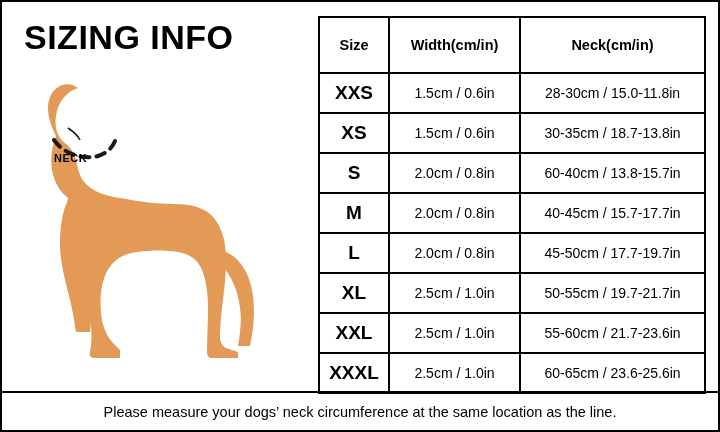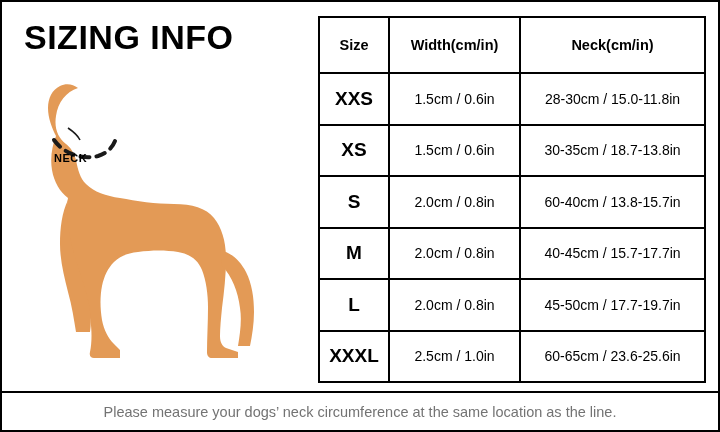--- a/index.html
+++ b/index.html
@@ -60,21 +60,21 @@
   #footer-note {
     position: absolute;
     left: 0;
     top: 389px;
     width: 716px;
     height: 39px;
     display: flex;
     align-items: center;
     justify-content: center;
     font-size: 14.5px;
-    color: #737373;
+    color: #000000;
     border-top: 2px solid #000;
     box-sizing: border-box;
   }
   
   #size-table-wrap {
     position: absolute;
     left: 316px;
     top: 14px;
     width: 386px;
     height: 367px;
@@ -218,20 +218,30 @@
           <td class="col-size">M</td>
           <td class="col-width">2.0cm / 0.8in</td>
           <td class="col-neck">40-45cm / 15.7-17.7in</td>
         </tr>
         <tr class="data-row">
           <td class="col-size">L</td>
           <td class="col-width">2.0cm / 0.8in</td>
           <td class="col-neck">45-50cm / 17.7-19.7in</td>
         </tr>
         <tr class="data-row">
+          <td class="col-size">XL</td>
+          <td class="col-width">2.5cm / 1.0in</td>
+          <td class="col-neck">50-55cm / 19.7-21.7in</td>
+        </tr>
+        <tr class="data-row">
+          <td class="col-size">XXL</td>
+          <td class="col-width">2.5cm / 1.0in</td>
+          <td class="col-neck">55-60cm / 21.7-23.6in</td>
+        </tr>
+        <tr class="data-row">
           <td class="col-size">XXXL</td>
           <td class="col-width">2.5cm / 1.0in</td>
           <td class="col-neck">60-65cm / 23.6-25.6in</td>
         </tr>
       </tbody>
     </table>
   </div>
 
   <div id="footer-note">Please measure your dogs’ neck circumference at the same location as the line.</div>
 

